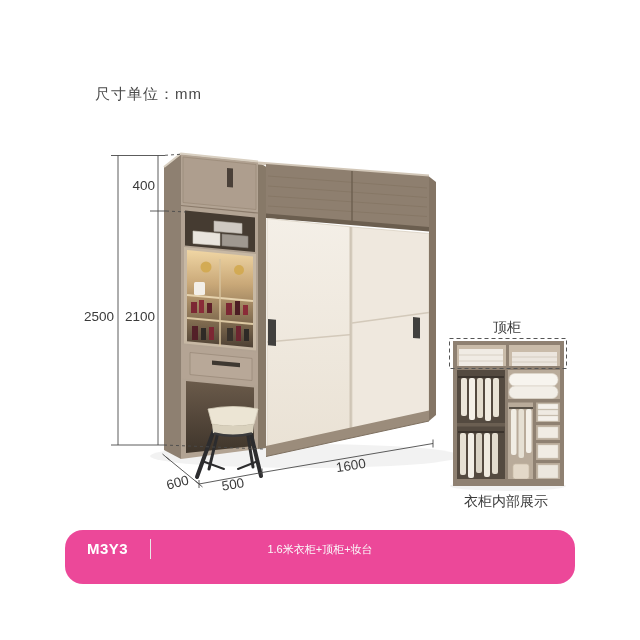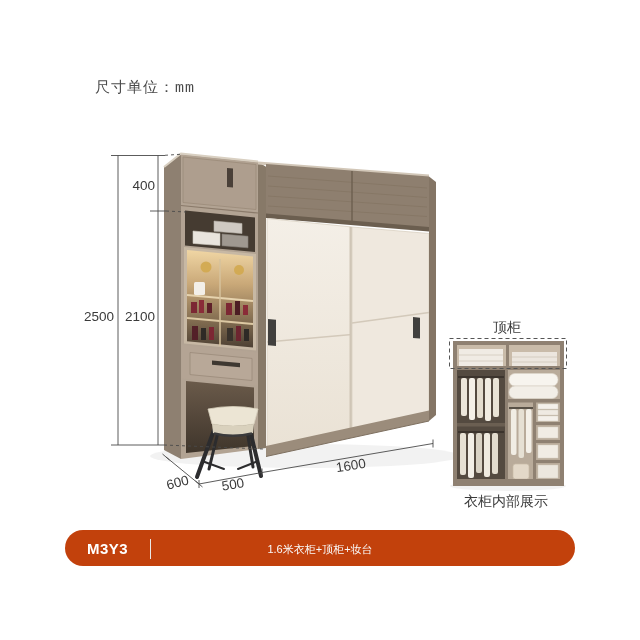--- a/index.html
+++ b/index.html
@@ -1,29 +1,29 @@
 <!DOCTYPE html>
 <html><head>
 <meta charset="utf-8">
 <style>
   html,body{margin:0;padding:0;background:#fff;}
   .canvas{
     position:relative;width:640px;height:640px;background:#ffffff;overflow:hidden;
     font-family:"Liberation Sans",sans-serif;
   }
   .unit-note{
-    position:absolute;left:95px;top:78px;font-size:15px;color:#4a4a4a;letter-spacing:1px;font-family:Liberation Mono, monospace;
+    position:absolute;left:95px;top:85px;font-size:15px;color:#4a4a4a;letter-spacing:1px;
   }
   .scene{position:absolute;left:0;top:0;}
   text{font-family:"Liberation Sans",sans-serif;}
   .dim-num{font-size:13.5px;fill:#3a3a3a;}
   .cjk-label{font-size:14px;fill:#3b3b3b;}
   .footer-bar{
-    position:absolute;left:65px;top:530px;width:510px;height:36px;
-    background:#c2410c;color:#ffffff;border-radius:18px;
+    position:absolute;left:65px;top:530px;width:510px;height:54px;
+    background:#ec4899;color:#ffffff;border-radius:18px;
   }
   .footer-model{
     position:absolute;left:22px;top:0;height:38px;line-height:38px;
     font-size:15px;font-weight:bold;letter-spacing:0.5px;
   }
   .footer-divider{
     position:absolute;left:85px;top:9px;width:1px;height:20px;background:#e8e8e8;
   }
   .footer-title{
     position:absolute;left:0;right:0;top:0;height:38px;line-height:38px;

